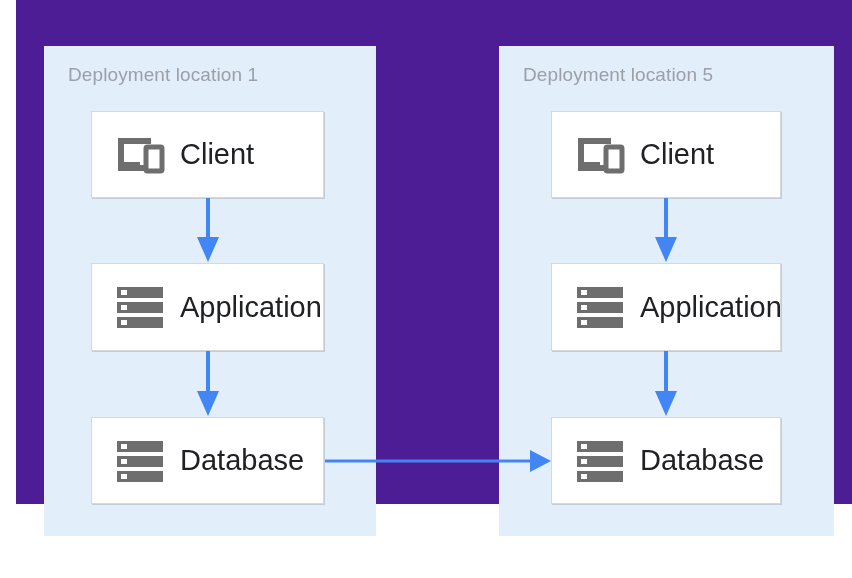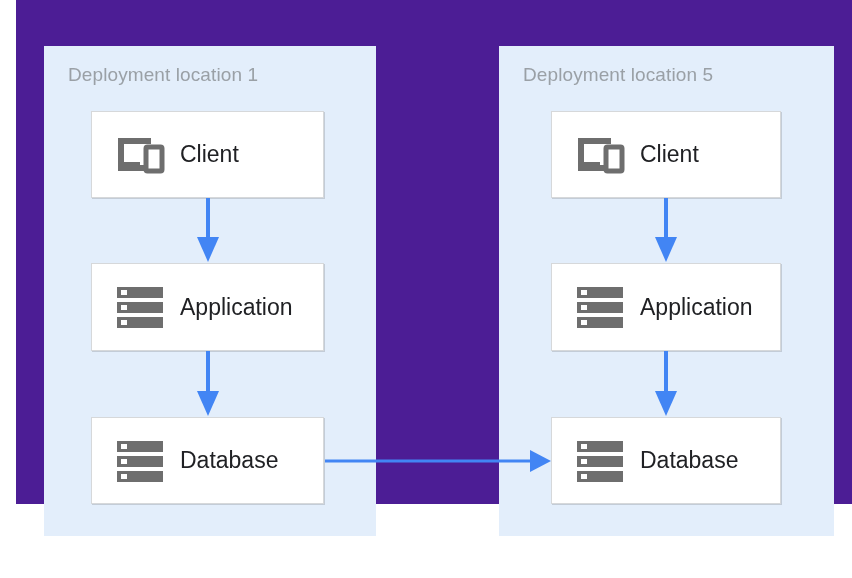--- a/index.html
+++ b/index.html
@@ -53,21 +53,21 @@
   }
   .node-icon {
     width: 62px;
     margin-left: 18px;
     flex: 0 0 auto;
     display: flex;
     align-items: center;
     justify-content: center;
   }
   .node-label {
-    font-size: 23px;
+    font-size: 29px;
     color: #202124;
     margin-left: 8px;
     white-space: nowrap;
   }
 
   
   #node-client-1 { left: 75px; top: 111px; width: 233px; height: 87px; }
   #node-app-1    { left: 75px; top: 263px; width: 233px; height: 88px; }
   #node-db-1     { left: 75px; top: 417px; width: 233px; height: 87px; }
   

